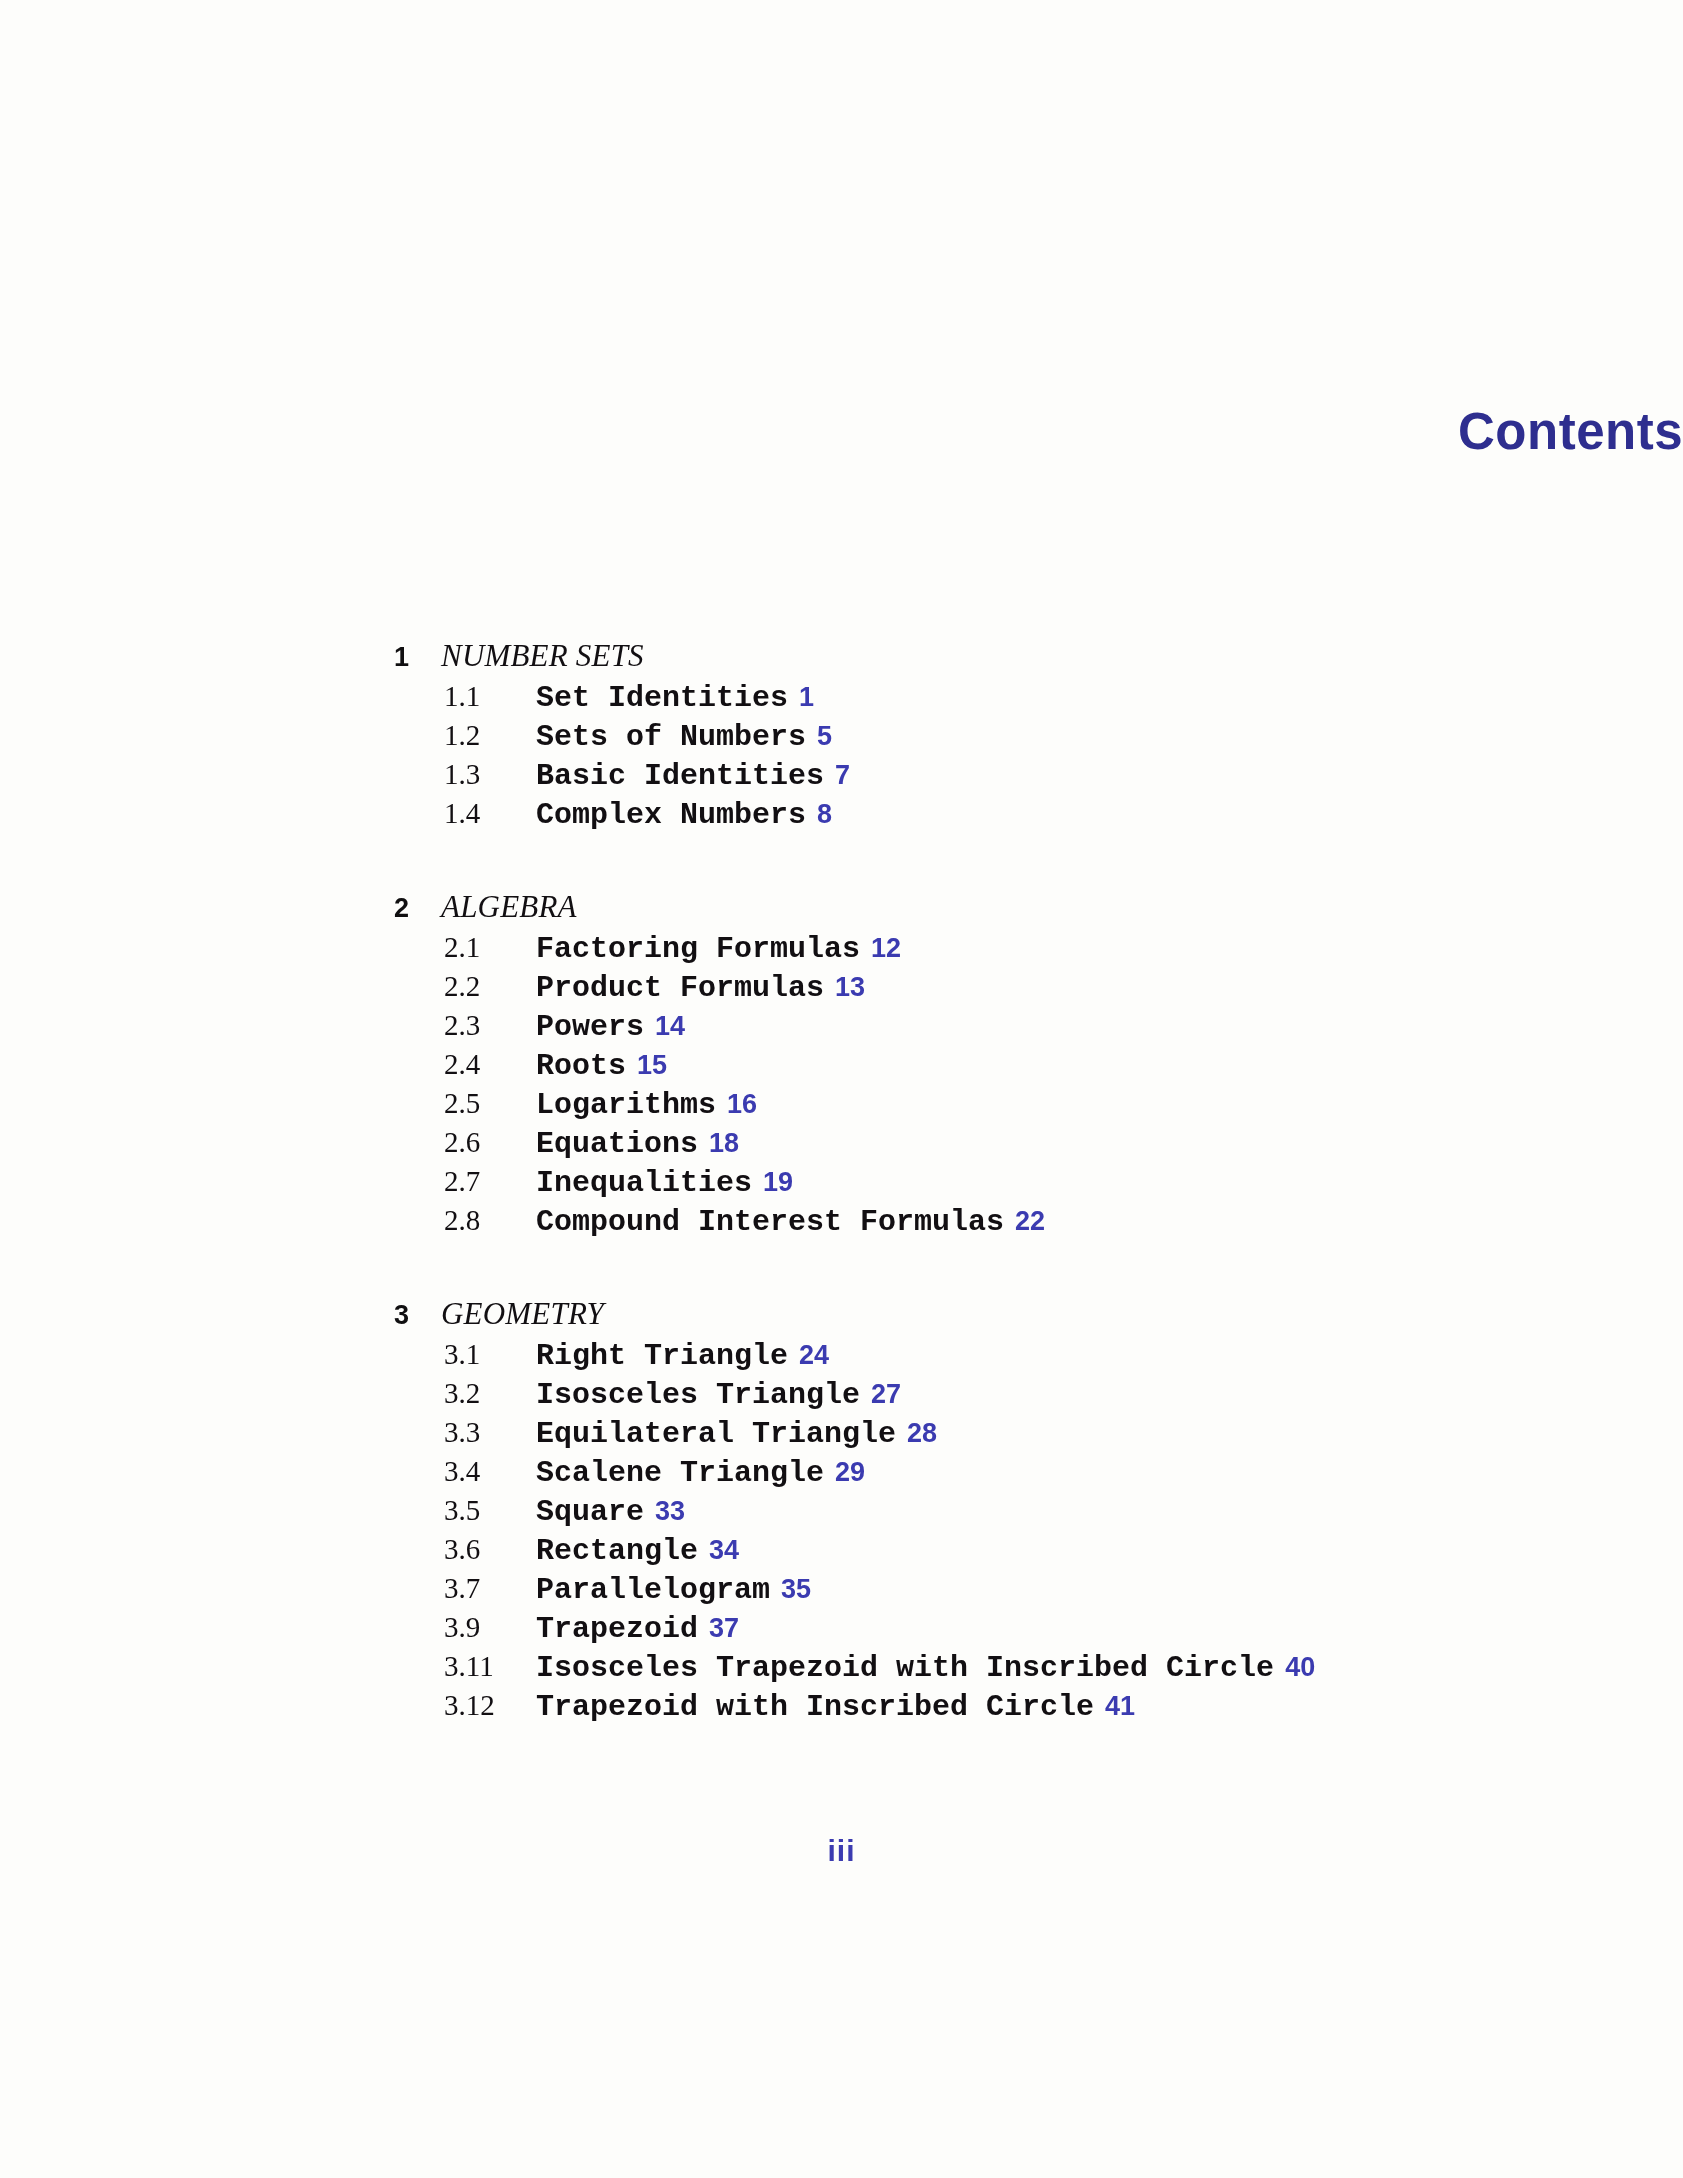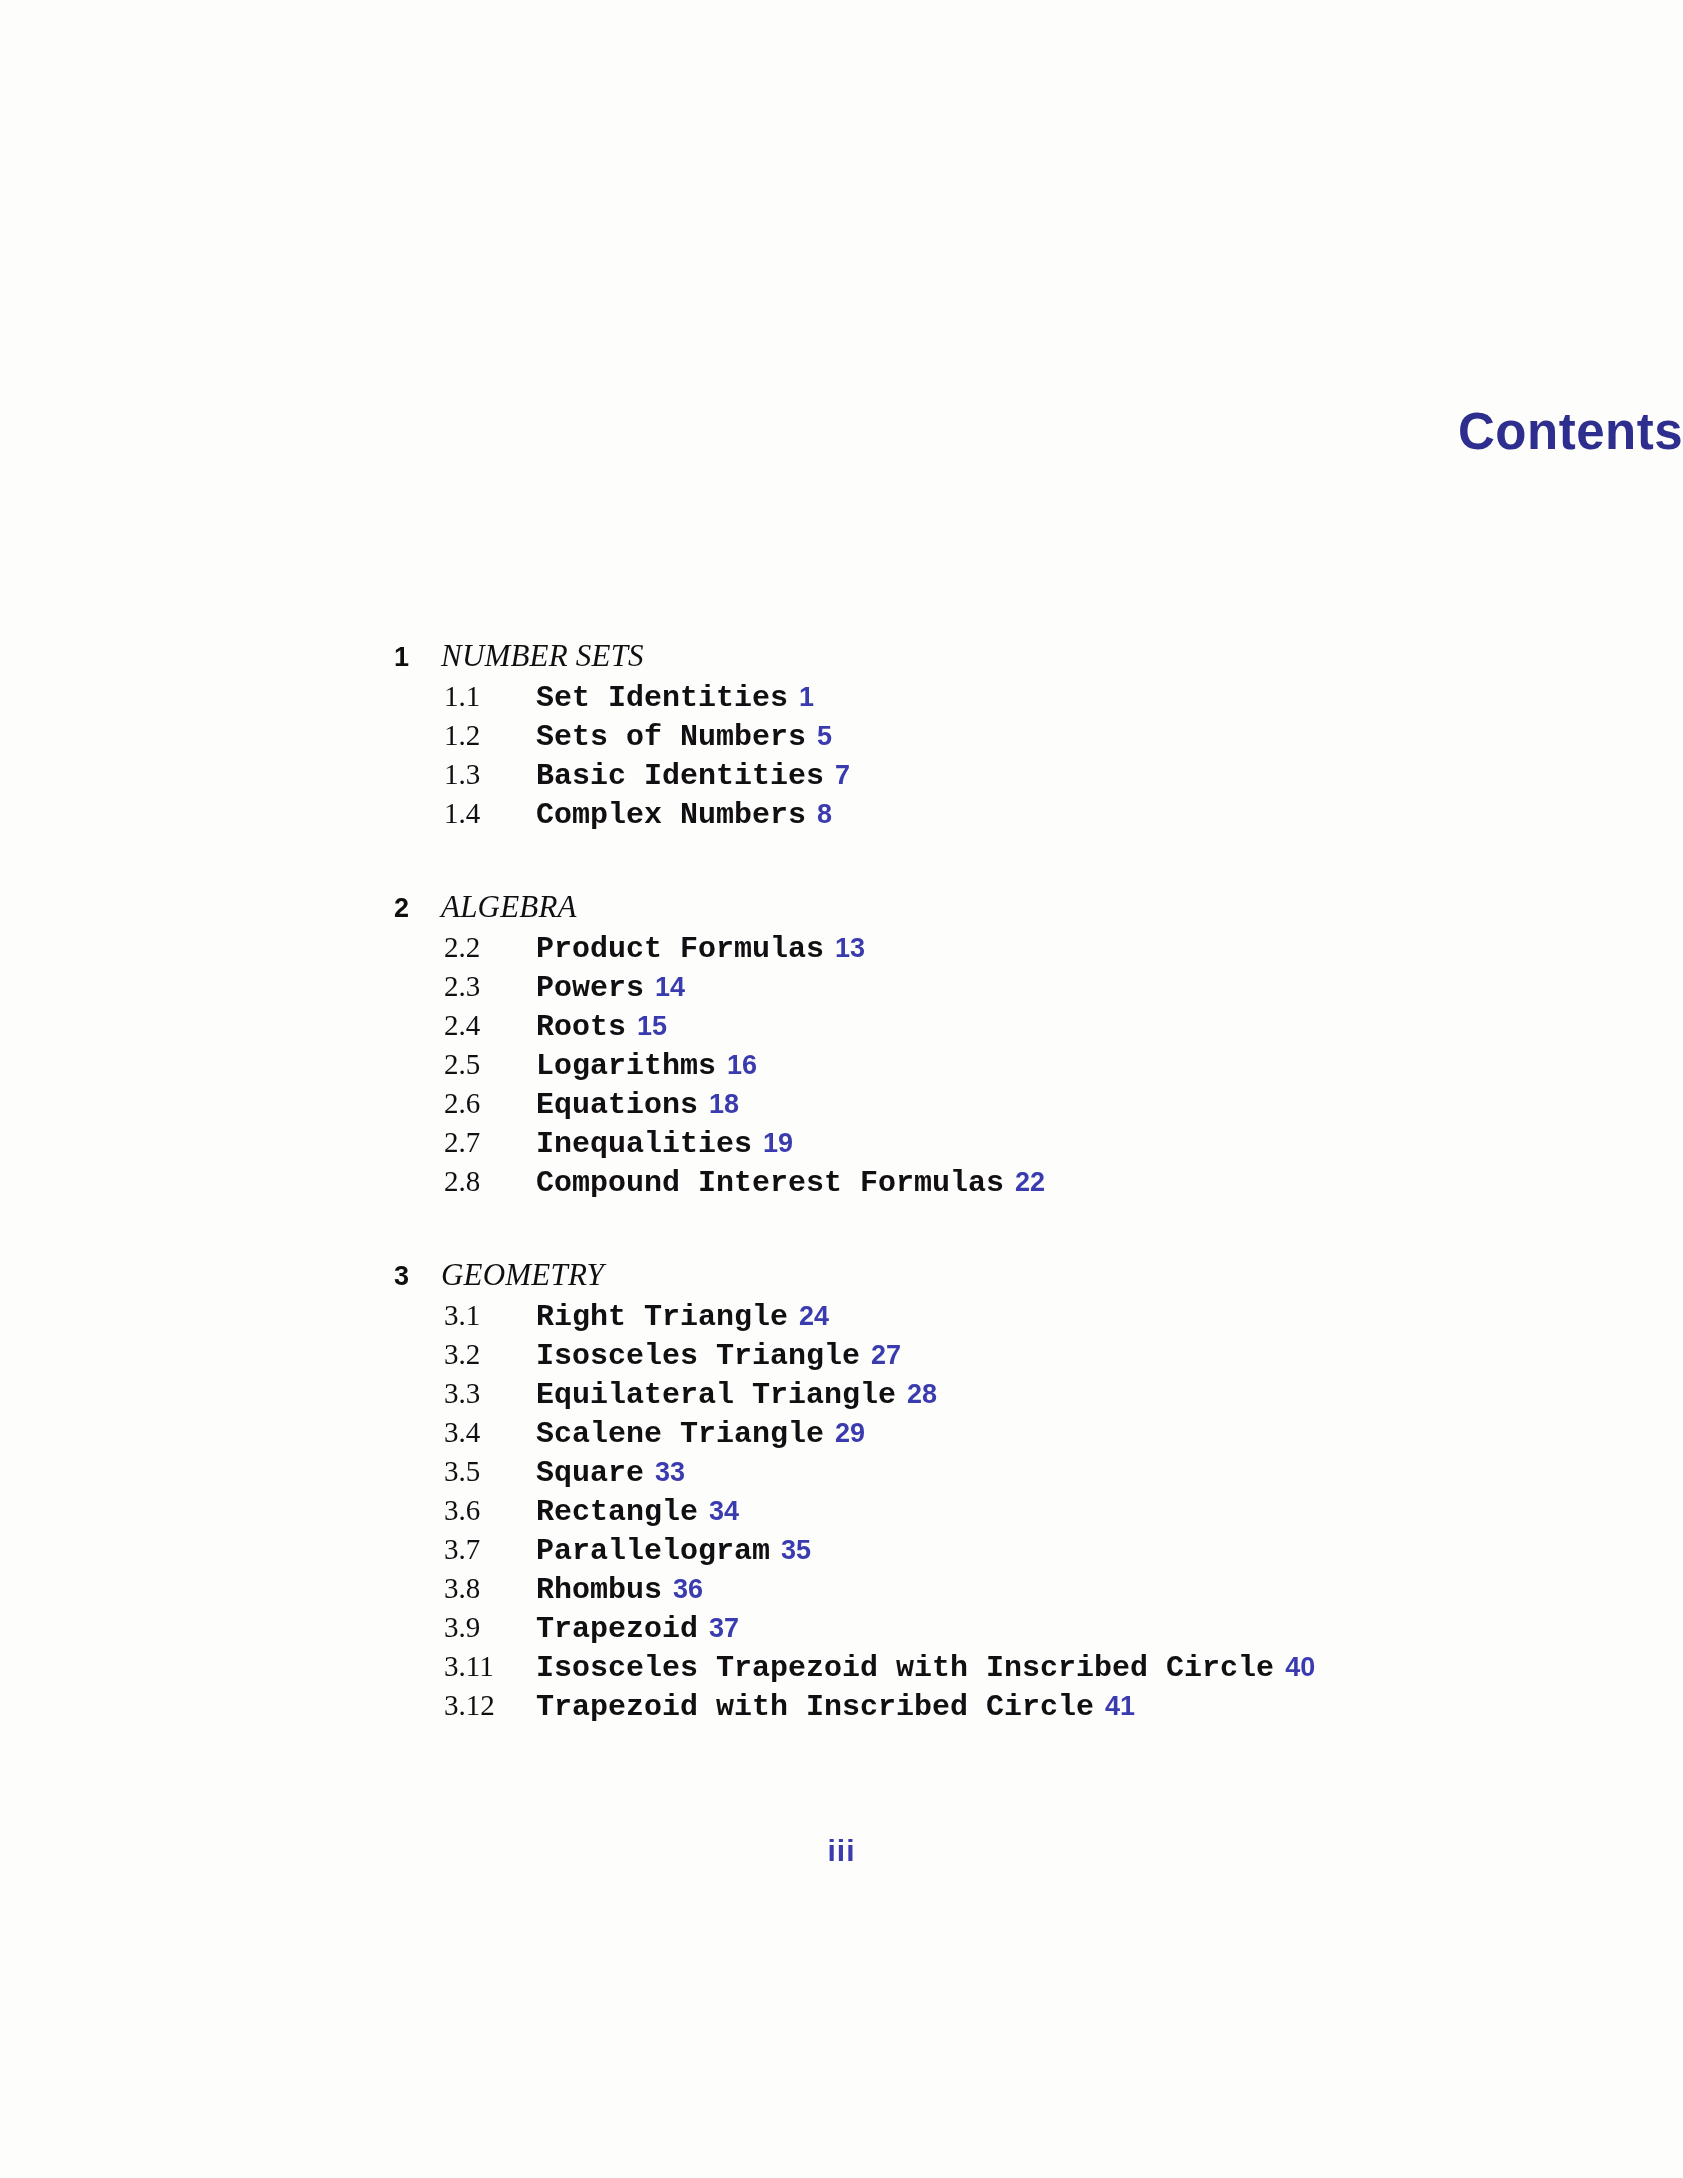--- a/index.html
+++ b/index.html
@@ -156,20 +156,25 @@
           <span class="section-title">Complex Numbers</span>
           <span class="section-page">8</span>
         </div>
       </div>
       <div class="chapter-group">
         <div class="chapter-line">
           <span class="chapter-num">2</span>
           <span class="chapter-title">ALGEBRA</span>
         </div>
         <div class="section-line">
+          <span class="section-num">2.1</span>
+          <span class="section-title">Factoring Formulas</span>
+          <span class="section-page">12</span>
+        </div>
+        <div class="section-line">
           <span class="section-num">2.2</span>
           <span class="section-title">Product Formulas</span>
           <span class="section-page">13</span>
         </div>
         <div class="section-line">
           <span class="section-num">2.3</span>
           <span class="section-title">Powers</span>
           <span class="section-page">14</span>
         </div>
         <div class="section-line">
@@ -232,25 +237,20 @@
           <span class="section-num">3.6</span>
           <span class="section-title">Rectangle</span>
           <span class="section-page">34</span>
         </div>
         <div class="section-line">
           <span class="section-num">3.7</span>
           <span class="section-title">Parallelogram</span>
           <span class="section-page">35</span>
         </div>
         <div class="section-line">
-          <span class="section-num">3.8</span>
-          <span class="section-title">Rhombus</span>
-          <span class="section-page">36</span>
-        </div>
-        <div class="section-line">
           <span class="section-num">3.9</span>
           <span class="section-title">Trapezoid</span>
           <span class="section-page">37</span>
         </div>
         <div class="section-line">
           <span class="section-num">3.11</span>
           <span class="section-title">Isosceles Trapezoid with Inscribed Circle</span>
           <span class="section-page">40</span>
         </div>
         <div class="section-line">

